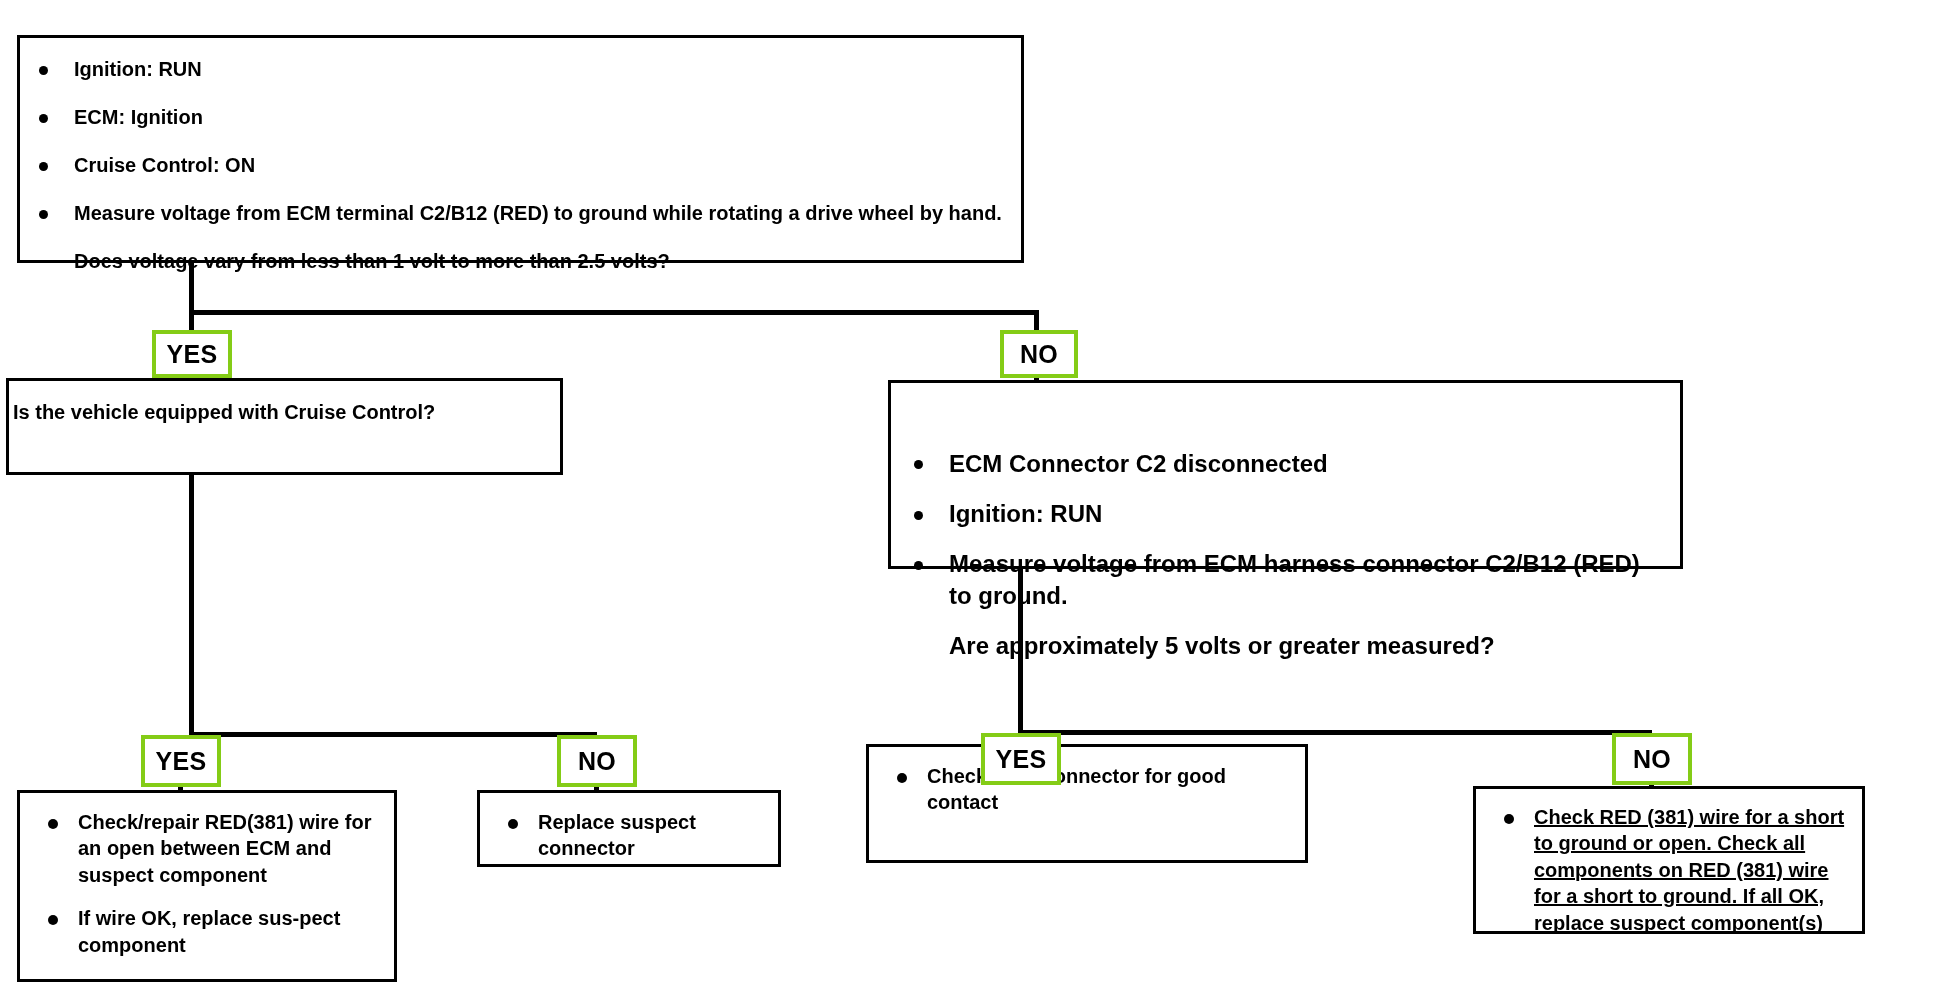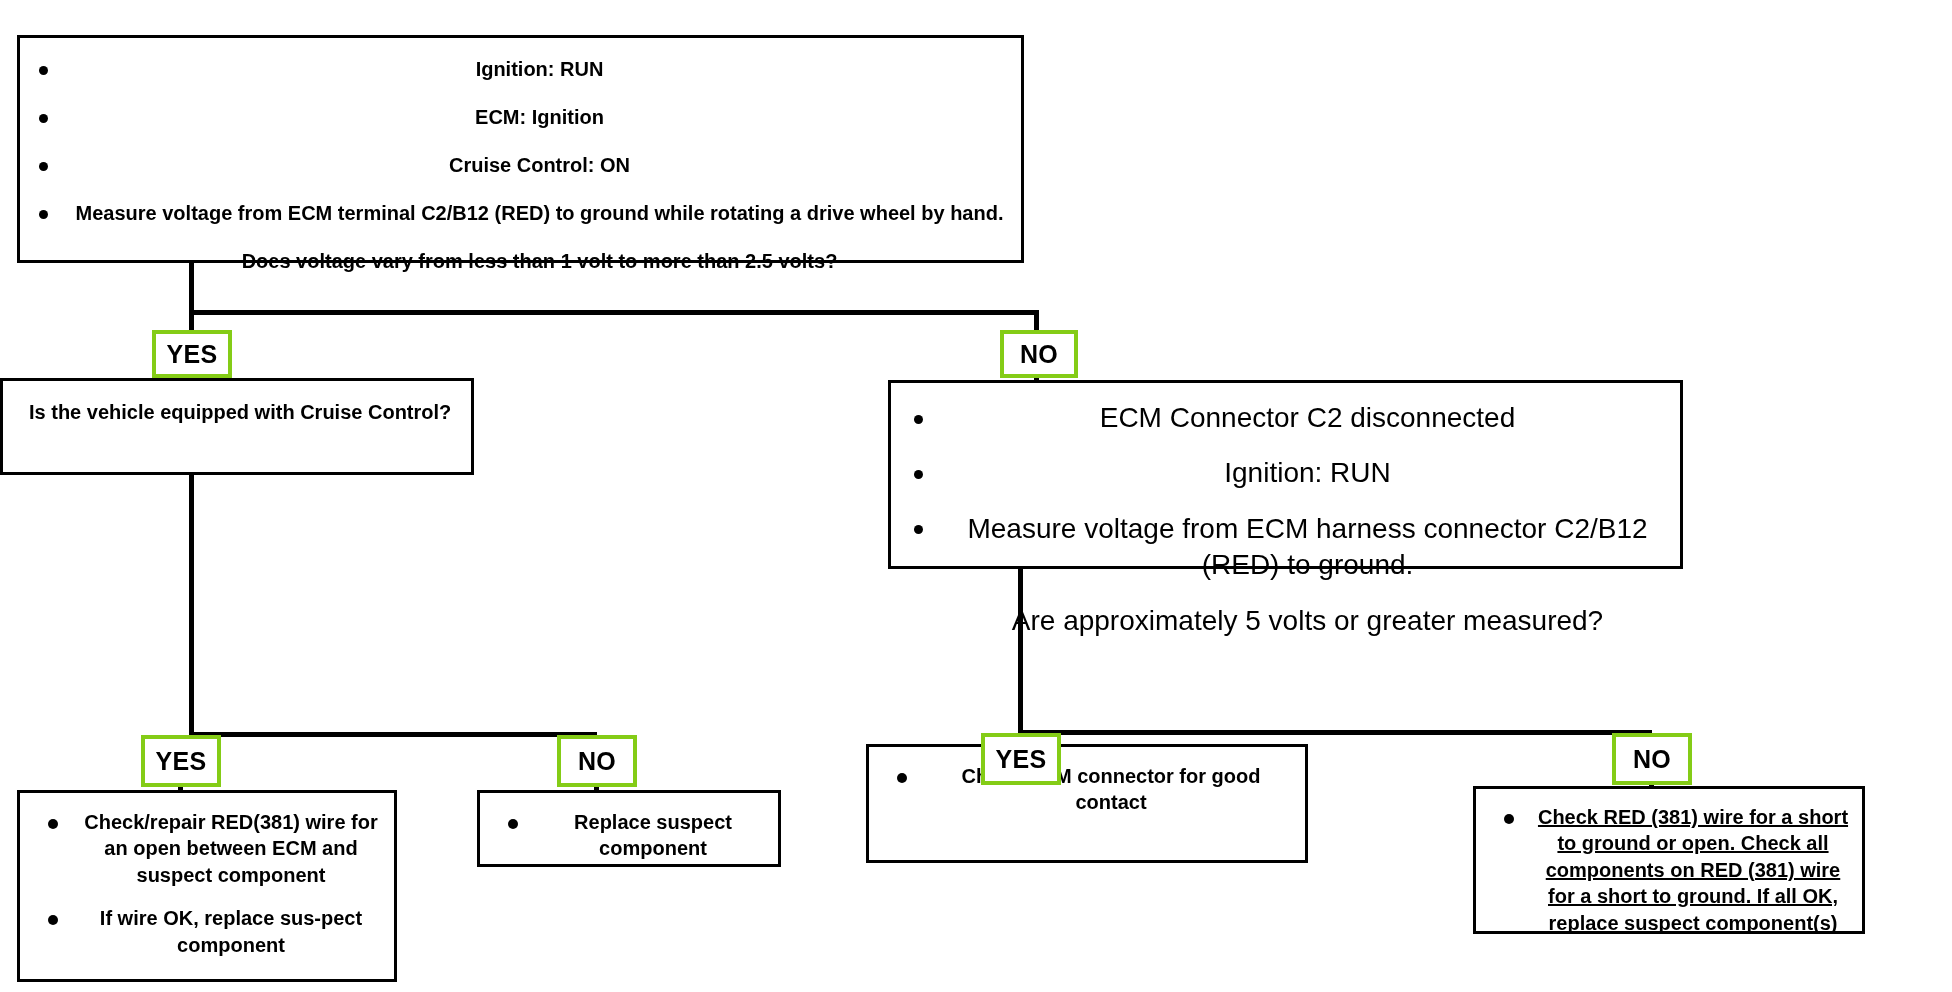--- a/index.html
+++ b/index.html
@@ -41,21 +41,20 @@
   }
   .line {
     position: absolute;
     background: #000000;
     z-index: 1;
   }
   ul.items {
     list-style: none;
     margin: 0;
     padding: 0;
-    text-align: center;
   }
   ul.items > li {
     position: relative;
     padding-left: 42px;
     margin: 0 0 21px 0;
     color: #000000;
     line-height: 1.30;
   }
   ul.items > li.nobullet {
     padding-left: 42px;
@@ -81,31 +80,31 @@
   
   #box-top {
     left: 17px; top: 35px; width: 1007px; height: 228px;
     padding: 18px 16px 10px 12px;
   }
   #box-top ul.items { font-size: 20px; font-weight: bold; }
   #box-top ul.items > li { margin-bottom: 22px; }
 
   
   #box-cruise {
-    left: 0; top: 378px; width: 474px; height: 97px;
-    padding: 18px 14px 10px 26px;
+    left: 6px; top: 378px; width: 557px; height: 97px;
+    padding: 18px 14px 10px 4px;
   }
   #box-cruise .plain-text { font-size: 20px; font-weight: bold; }
 
   
   #box-ecm {
     left: 888px; top: 380px; width: 795px; height: 189px;
     padding: 17px 14px 10px 16px;
   }
-  #box-ecm ul.items { font-size: 28px; font-weight: normal; }
+  #box-ecm ul.items { font-size: 24px; font-weight: bold; margin-top: 48px; }
   #box-ecm ul.items > li { margin-bottom: 19px; }
 
   
   #box-r1 {
     left: 17px; top: 790px; width: 380px; height: 192px;
     padding: 16px 10px 10px 14px;
   }
   #box-r2 {
     left: 477px; top: 790px; width: 304px; height: 77px;
     padding: 16px 10px 10px 14px;
@@ -190,21 +189,21 @@
 
   <div class="box thick result" id="box-r1">
     <ul class="items">
       <li class="bullet">Check/repair RED(381) wire for an open between ECM and suspect component</li>
       <li class="bullet">If wire OK, replace sus-pect component</li>
     </ul>
   </div>
 
   <div class="box thick result" id="box-r2">
     <ul class="items">
-      <li class="bullet">Replace suspect component</li>
+      <li class="bullet">Replace suspect connector</li>
     </ul>
   </div>
 
   <div class="box thick result" id="box-r3">
     <ul class="items">
       <li class="bullet">Check ECM connector for good contact</li>
     </ul>
   </div>
 
   <div class="box thick result" id="box-r4">

